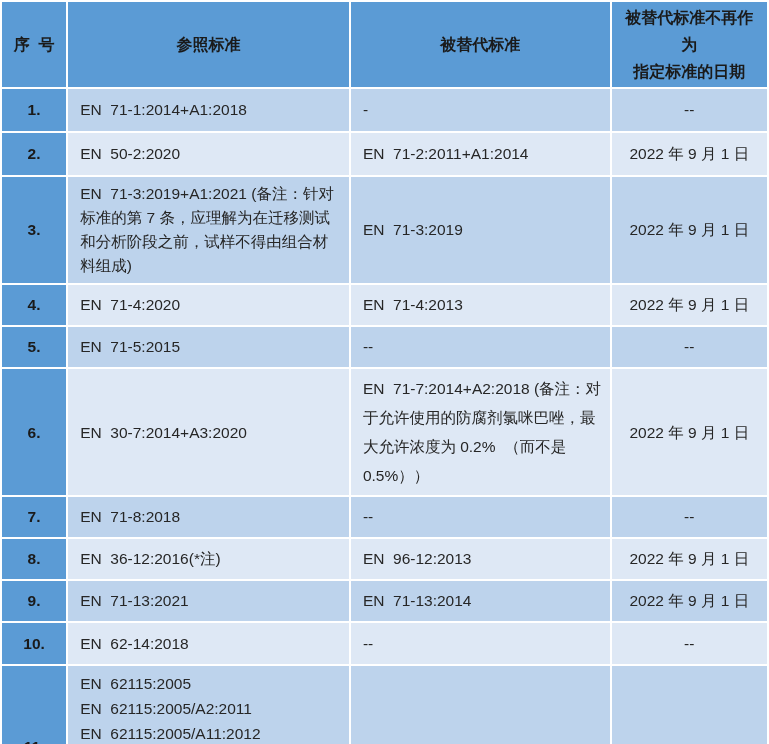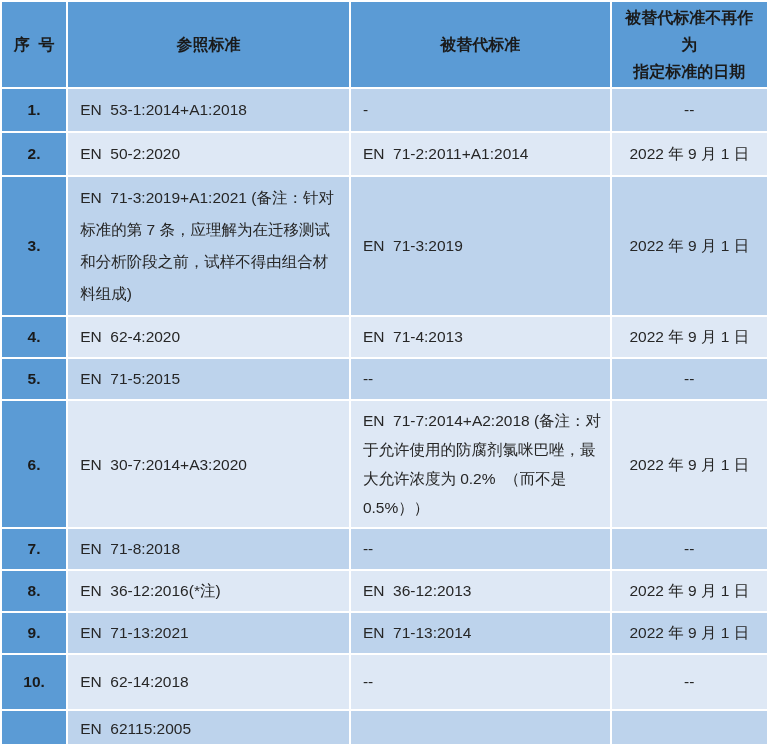--- a/index.html
+++ b/index.html
@@ -43,22 +43,22 @@
     font-weight:bold;
     text-align:center;
   }
   td.c2,td.c3{text-align:left;padding:5px 8px 5px 12px;}
   td.c4{text-align:center;padding:5px 6px;}
   tr.row-medium td.c2,tr.row-medium td.c3,tr.row-medium td.c4{background:var(--row-medium);}
   tr.row-light  td.c2,tr.row-light  td.c3,tr.row-light  td.c4{background:var(--row-light);}
   tr.r1{height:42px;}  tr.r2{height:42px;}  tr.r3{height:98px;}
   tr.r4{height:40px;}  tr.r5{height:40px;}  tr.r6{height:90px;}
   tr.r7{height:40px;}  tr.r8{height:38px;}  tr.r9{height:40px;}
-  tr.r10{height:54px;} tr.r11{height:149px;}
-  tr.r3 td{line-height:32px;}
+  tr.r10{height:41px;} tr.r11{height:149px;}
+  tr.r3 td{line-height:24px;}
   tr.r6 td{line-height:29px;}
   tr.r11 td{line-height:25px;}
 </style>
 </head>
 <body>
 
 <table>
   <colgroup>
     <col style="width:64px">
     <col style="width:280px">
@@ -70,39 +70,39 @@
       <th class="c1">序  号</th>
       <th class="c2">参照标准</th>
       <th class="c3">被替代标准</th>
       <th class="c4">被替代标准不再作为
 指定标准的日期</th>
     </tr>
   </thead>
   <tbody id="table-body">
       <tr class="r1 row-medium">
     <td class="c1">1.</td>
-    <td class="c2">EN  53-1:2014+A1:2018</td>
+    <td class="c2">EN  71-1:2014+A1:2018</td>
     <td class="c3">-</td>
     <td class="c4">--</td>
   </tr>
       <tr class="r2 row-light">
     <td class="c1">2.</td>
     <td class="c2">EN  50-2:2020</td>
     <td class="c3">EN  71-2:2011+A1:2014</td>
     <td class="c4">2022 年 9 月 1 日</td>
   </tr>
       <tr class="r3 row-medium">
     <td class="c1">3.</td>
     <td class="c2">EN  71-3:2019+A1:2021 (备注：针对标准的第 7 条，应理解为在迁移测试和分析阶段之前，试样不得由组合材料组成)</td>
     <td class="c3">EN  71-3:2019</td>
     <td class="c4">2022 年 9 月 1 日</td>
   </tr>
       <tr class="r4 row-light">
     <td class="c1">4.</td>
-    <td class="c2">EN  62-4:2020</td>
+    <td class="c2">EN  71-4:2020</td>
     <td class="c3">EN  71-4:2013</td>
     <td class="c4">2022 年 9 月 1 日</td>
   </tr>
       <tr class="r5 row-medium">
     <td class="c1">5.</td>
     <td class="c2">EN  71-5:2015</td>
     <td class="c3">--</td>
     <td class="c4">--</td>
   </tr>
       <tr class="r6 row-light">
@@ -113,21 +113,21 @@
   </tr>
       <tr class="r7 row-medium">
     <td class="c1">7.</td>
     <td class="c2">EN  71-8:2018</td>
     <td class="c3">--</td>
     <td class="c4">--</td>
   </tr>
       <tr class="r8 row-light">
     <td class="c1">8.</td>
     <td class="c2">EN  36-12:2016(*注)</td>
-    <td class="c3">EN  36-12:2013</td>
+    <td class="c3">EN  96-12:2013</td>
     <td class="c4">2022 年 9 月 1 日</td>
   </tr>
       <tr class="r9 row-medium">
     <td class="c1">9.</td>
     <td class="c2">EN  71-13:2021</td>
     <td class="c3">EN  71-13:2014</td>
     <td class="c4">2022 年 9 月 1 日</td>
   </tr>
       <tr class="r10 row-light">
     <td class="c1">10.</td>

